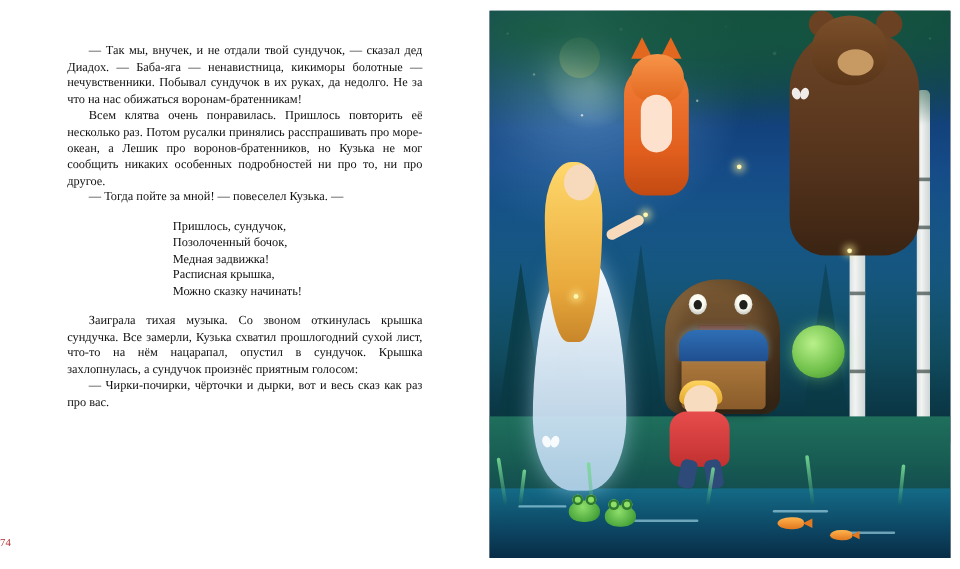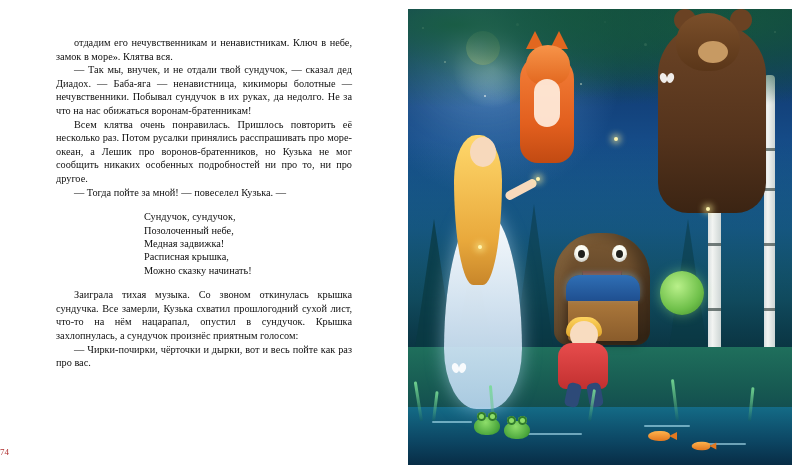--- a/index.html
+++ b/index.html
@@ -336,37 +336,36 @@
   }
 </style>
 </head>
 <body>
 
 <div class="page">
 
   <div class="text-page">
     <div class="text-col">
 
-      <p class="para">отдадим его нечувственникам и ненавистникам. Ключ в небе, замок в море». Клятва вся.</p>
       <p class="para">— Так мы, внучек, и не отдали твой сундучок, — сказал дед Диадох. — Баба-яга — ненавистница, кикиморы болотные — нечувственники. Побывал сундучок в их руках, да недолго. Не за что на нас обижаться воронам-братенникам!</p>
       <p class="para">Всем клятва очень понравилась. Пришлось повторить её несколько раз. Потом русалки принялись расспрашивать про море-океан, а Лешик про воронов-братенников, но Кузька не мог сообщить никаких особенных подробностей ни про то, ни про другое.</p>
       <p class="para">— Тогда пойте за мной! — повеселел Кузька. —</p>
 
       <div class="verse">
-        <div>Сундучок,  сундучок,</div>
-        <div>Позолоченный небе,</div>
+        <div>Пришлось,  сундучок,</div>
+        <div>Позолоченный бочок,</div>
         <div>Медная задвижка!</div>
         <div>Расписная крышка,</div>
         <div>Можно  сказку  начинать!</div>
       </div>
 
       <div class="block-gap"></div>
 
       <p class="para">Заиграла тихая музыка. Со звоном откинулась крышка сундучка. Все замерли, Кузька схватил прошлогодний сухой лист, что-то на нём нацарапал, опустил в сундучок. Крышка захлопнулась, а сундучок произнёс приятным голосом:</p>
-      <p class="para">— Чирки-почирки, чёрточки и дырки, вот и весь пойте как раз про вас.</p>
+      <p class="para">— Чирки-почирки, чёрточки и дырки, вот и весь сказ как раз про вас.</p>
     </div>
 
     <div class="folio">74</div>
   </div>
 
   <div class="art-page">
     <div class="art-frame">
 
       <div class="sky"></div>
 

